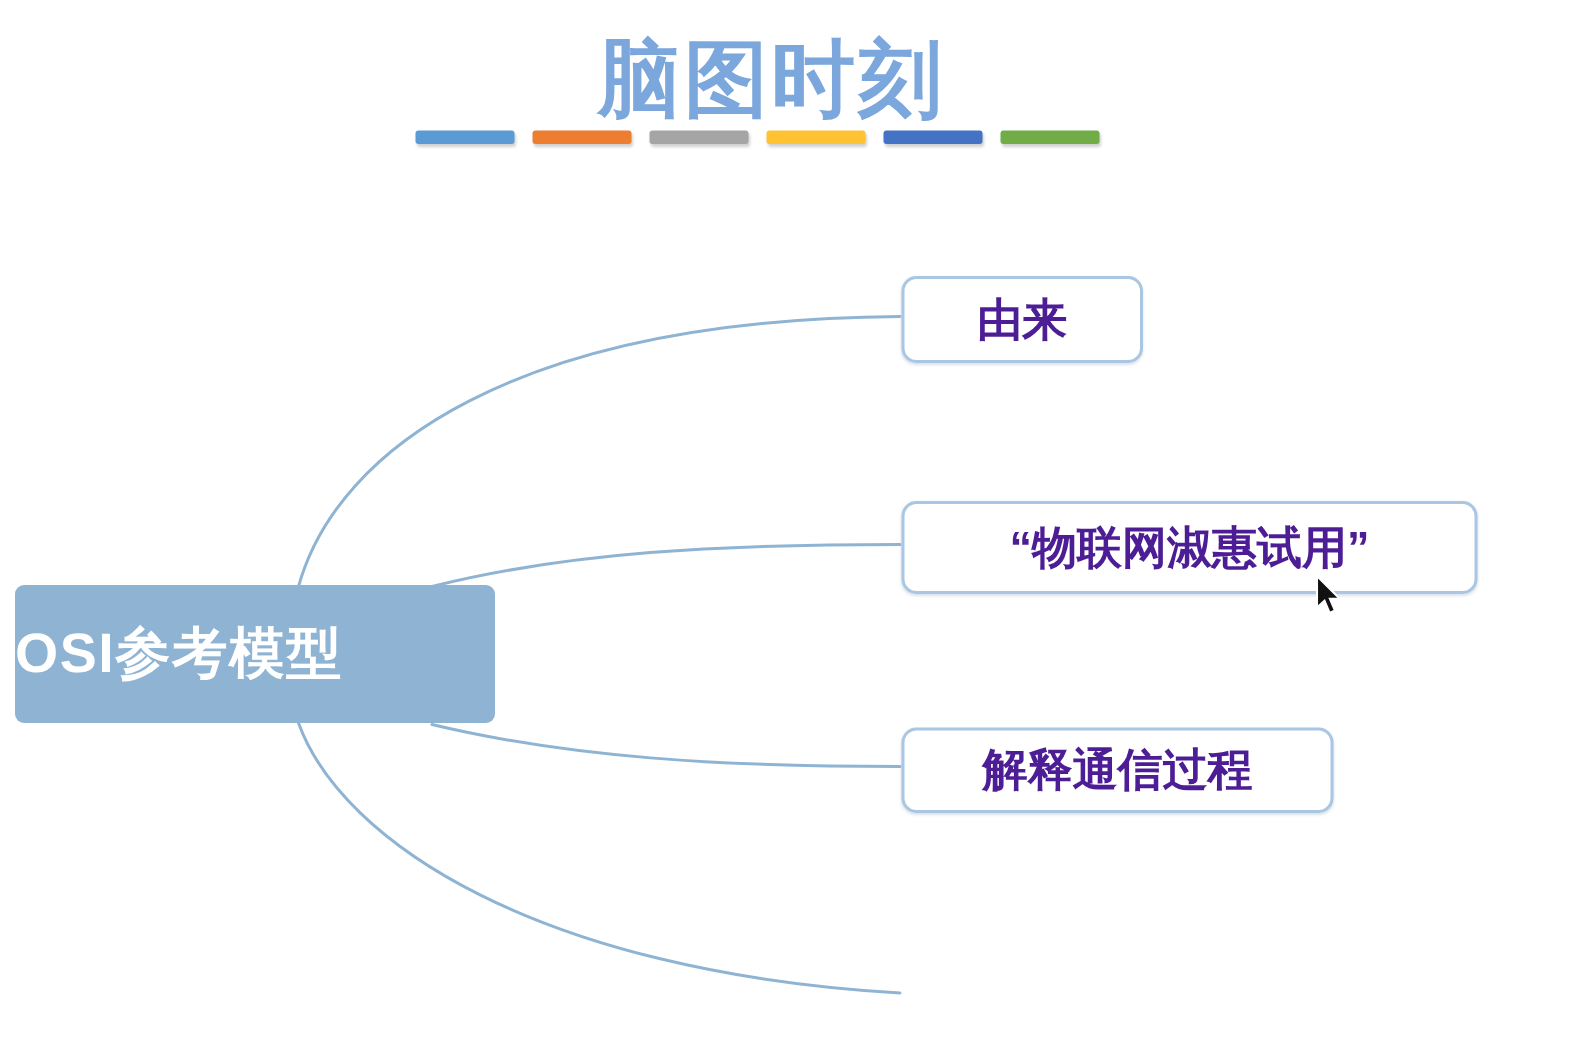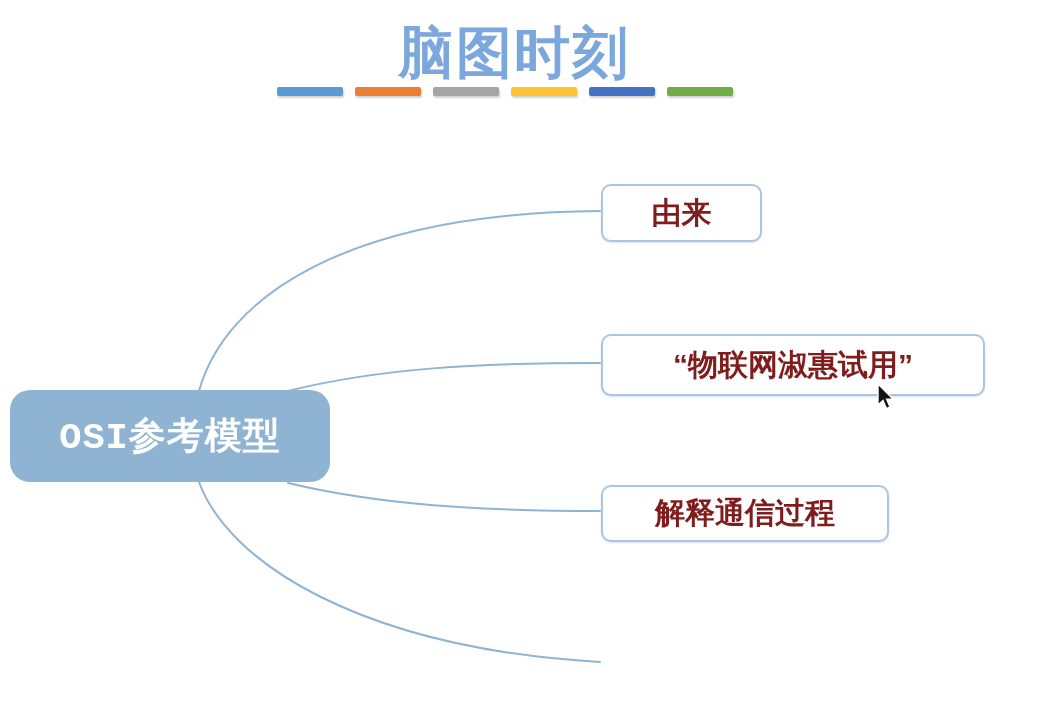--- a/index.html
+++ b/index.html
@@ -33,43 +33,42 @@
     box-shadow:1px 2px 2px rgba(120,120,120,0.35);
   }
   .connectors{
     position:absolute;left:0;top:0;z-index:1;
   }
   .root-node{
     position:absolute;
     left:10px;top:390px;
     width:320px;height:92px;
     background:#8FB4D3;
-    border-radius:20px;
-    display:flex;align-items:center;justify-content:center;
+    border-radius:6px;
+    display:flex;align-items:center;justify-content:flex-start;
     z-index:2;
-    font-family:Liberation Mono, monospace;
   }
   .root-node .root-label{
     color:#ffffff;
     font-size:37px;
     font-weight:bold;
     letter-spacing:1px;
     white-space:nowrap;
   }
   .branch-node{
     position:absolute;
     background:#ffffff;
     border:2px solid #A9C6E3;
     border-radius:10px;
     box-shadow:0 1px 2px rgba(150,170,190,0.35);
     display:flex;align-items:center;justify-content:center;
     z-index:2;
   }
   .branch-node .branch-label{
-    color:#7f1d1d;
+    color:#4c1d95;
     font-size:30px;
     font-weight:600;
     white-space:nowrap;
   }
   #branch-1{left:601px;top:184px;width:157px;height:54px;}
   #branch-2{left:601px;top:334px;width:380px;height:58px;}
   #branch-3{left:601px;top:485px;width:284px;height:53px;}
   #branch-4{left:601px;top:635px;width:315px;height:55px;}
   .cursor{
     position:absolute;

